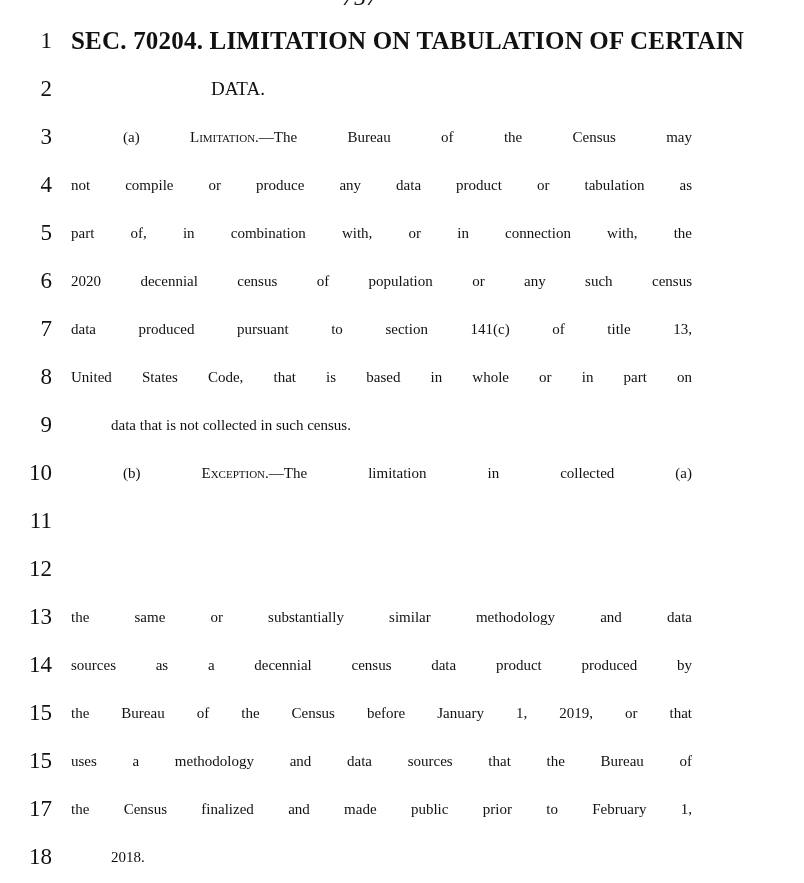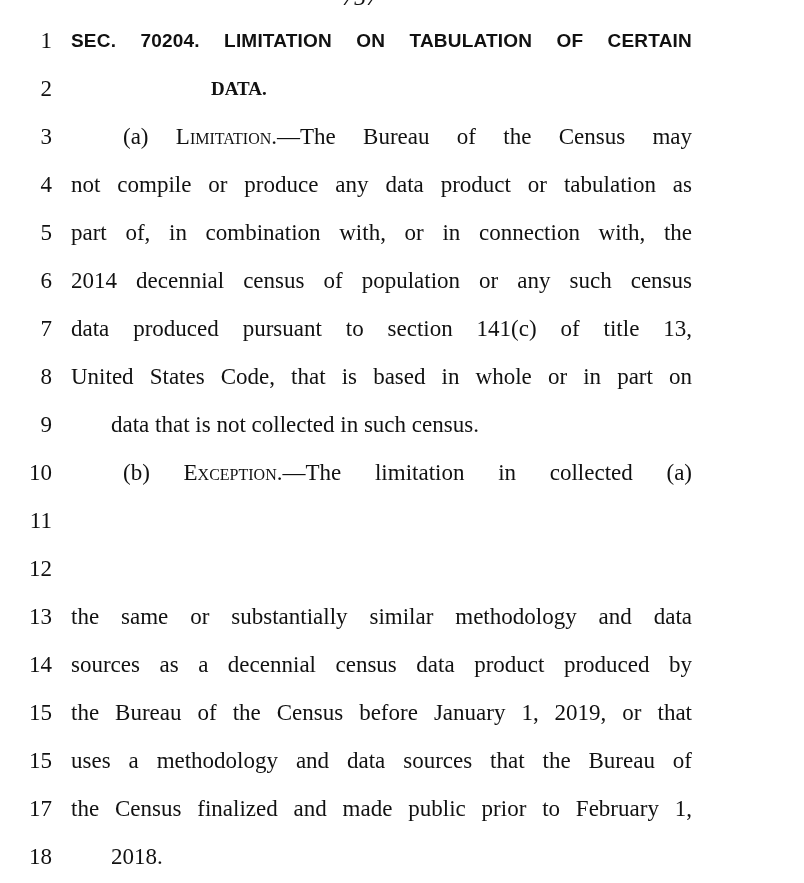--- a/index.html
+++ b/index.html
@@ -16,34 +16,34 @@
   .line {
     position: absolute; left: 0; width: 804px; height: 48px;
   }
   .ln {
     position: absolute; left: 0; width: 52px; text-align: right;
     font-size: 23px; line-height: 48px;
     font-family: "Liberation Serif", serif;
   }
   .txt {
     position: absolute; left: 71px; width: 621px;
-    font-size: 23px; line-height: 48px;
+    font-size: 15px; line-height: 48px;
     font-family: "Liberation Serif", serif;
     white-space: nowrap;
     text-align: justify; text-align-last: justify;
   }
   .txt.last { text-align-last: left; margin-left: 40px; }
   .txt.indent { left: 123px; width: 569px; }
   .txt.heading {
-    font-weight: bold; font-size: 19px; letter-spacing: 0.2px;
-    font-family: Liberation Sans, sans-serif;
+    font-weight: bold; font-size: 25px; letter-spacing: 0.2px;
+    font-family: Liberation Serif, serif;
   }
   .txt.heading-center {
     left: 211px; width: 300px; text-align: left; text-align-last: left;
-    font-weight: bold; font-size: 19px;
+    font-weight: normal; font-size: 19px;
   }
   .sc { font-variant: small-caps; }
 </style>
 </head>
 <body>
 
 <div class="page-number">757</div>
 
 <div>
 
@@ -67,21 +67,21 @@
     <span class="txt">not compile or produce any data product or tabulation as</span>
   </div>
 
   <div class="line" style="top:209px">
     <span class="ln">5</span>
     <span class="txt">part of, in combination with, or in connection with, the</span>
   </div>
 
   <div class="line" style="top:257px">
     <span class="ln">6</span>
-    <span class="txt">2014 decennial census of population or any such census</span>
+    <span class="txt">2020 decennial census of population or any such census</span>
   </div>
 
   <div class="line" style="top:305px">
     <span class="ln">7</span>
     <span class="txt">data produced pursuant to section 141(c) of title 13,</span>
   </div>
 
   <div class="line" style="top:353px">
     <span class="ln">8</span>
     <span class="txt">United States Code, that is based in whole or in part on</span>

